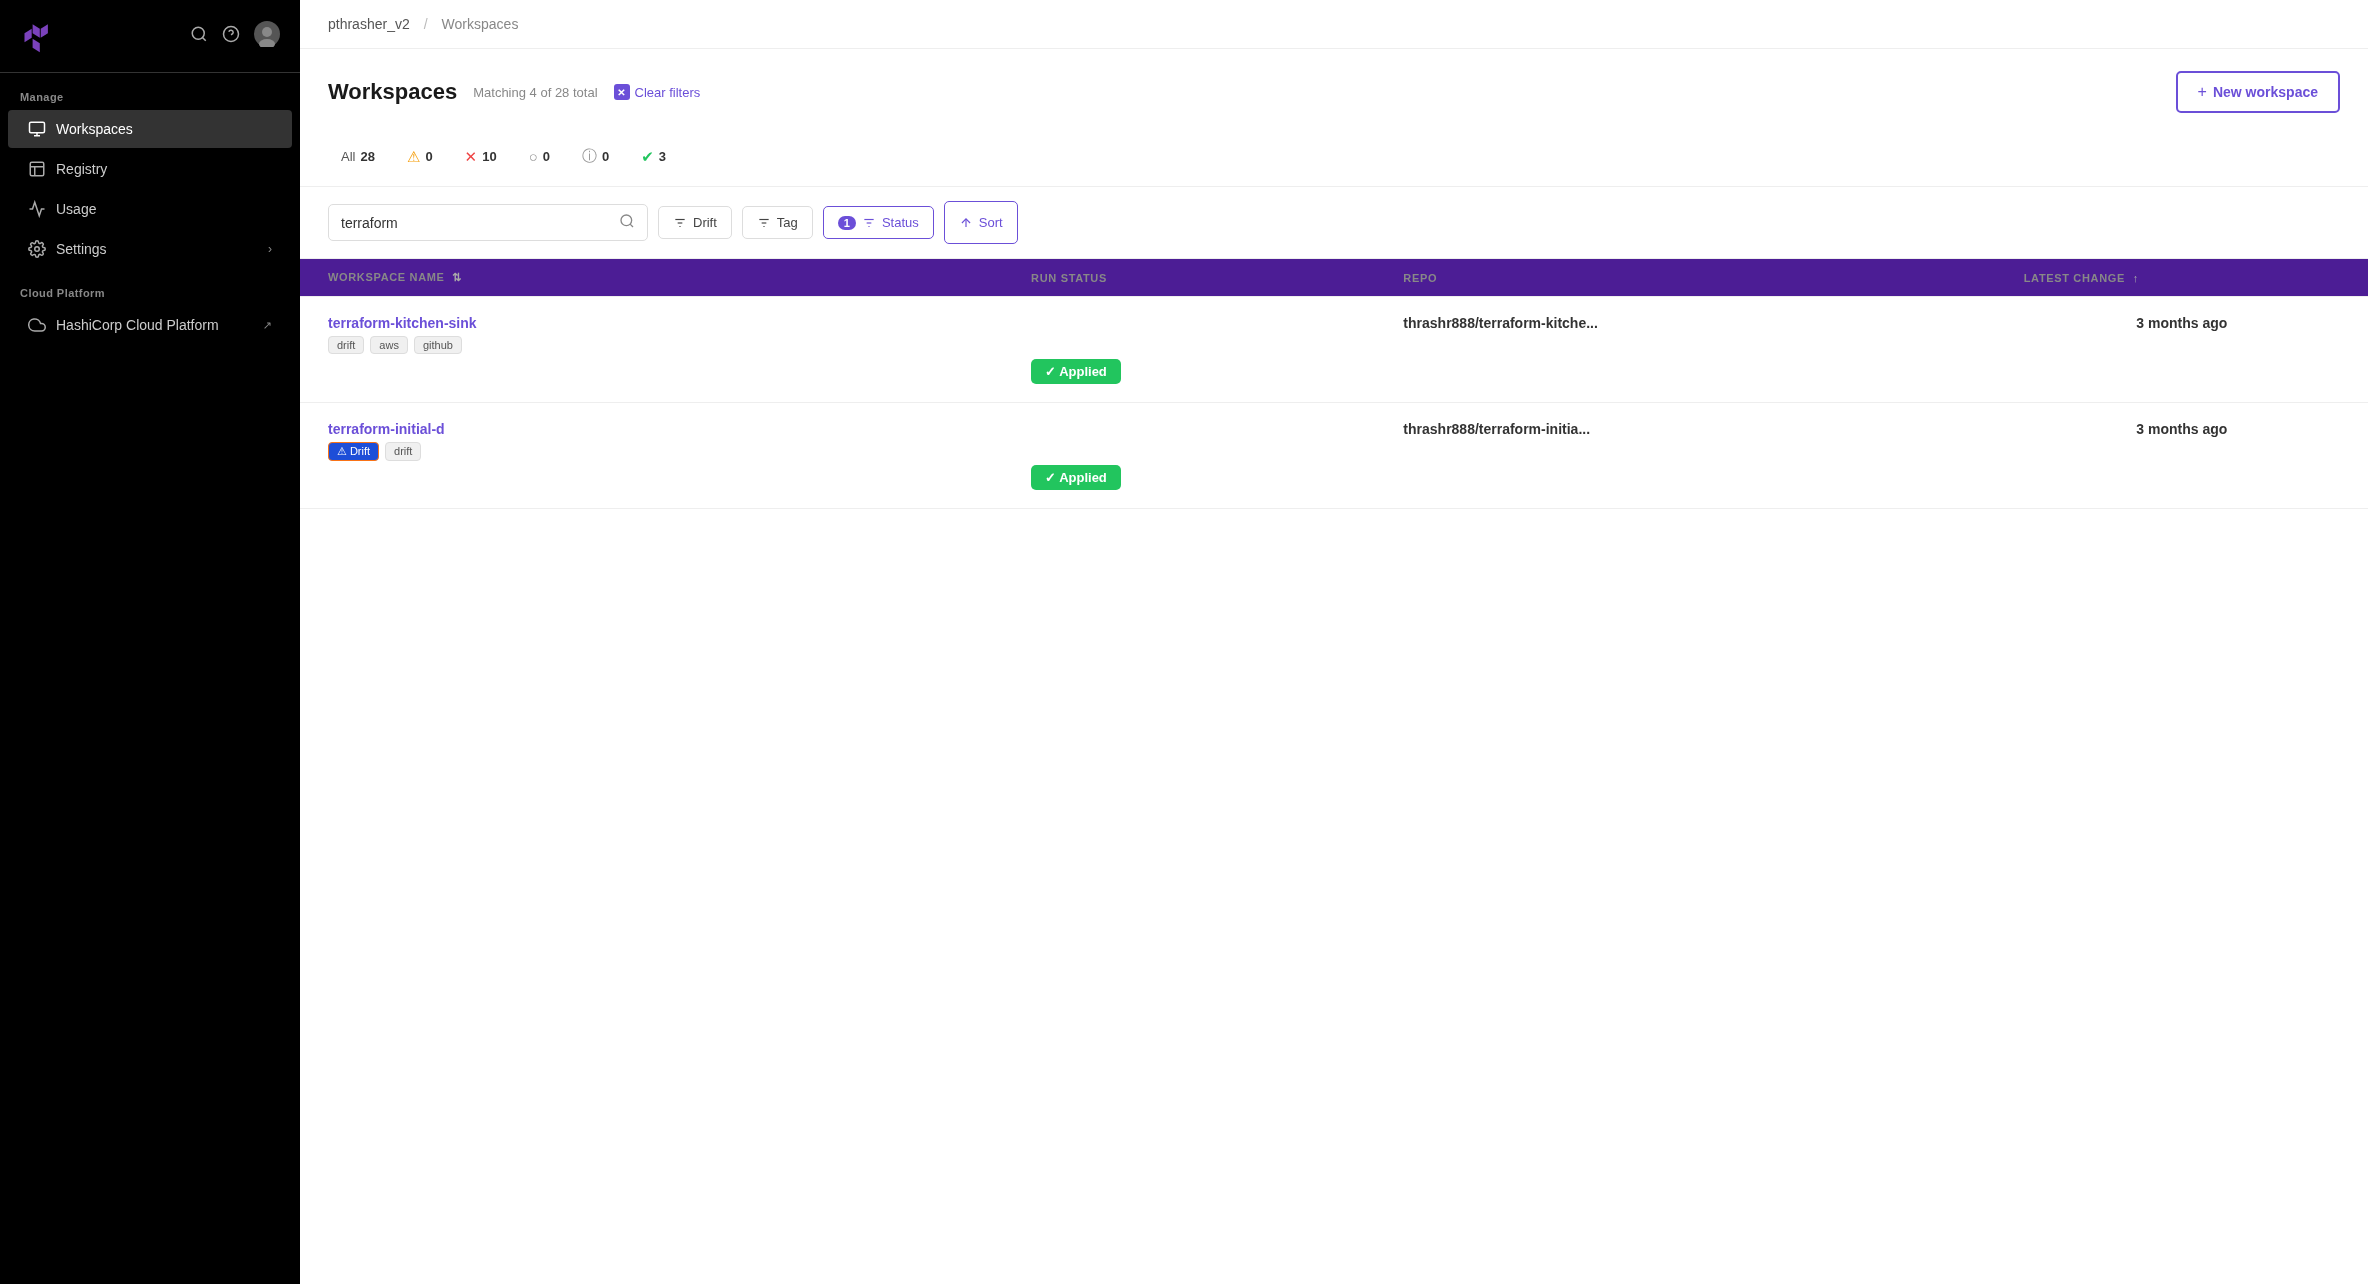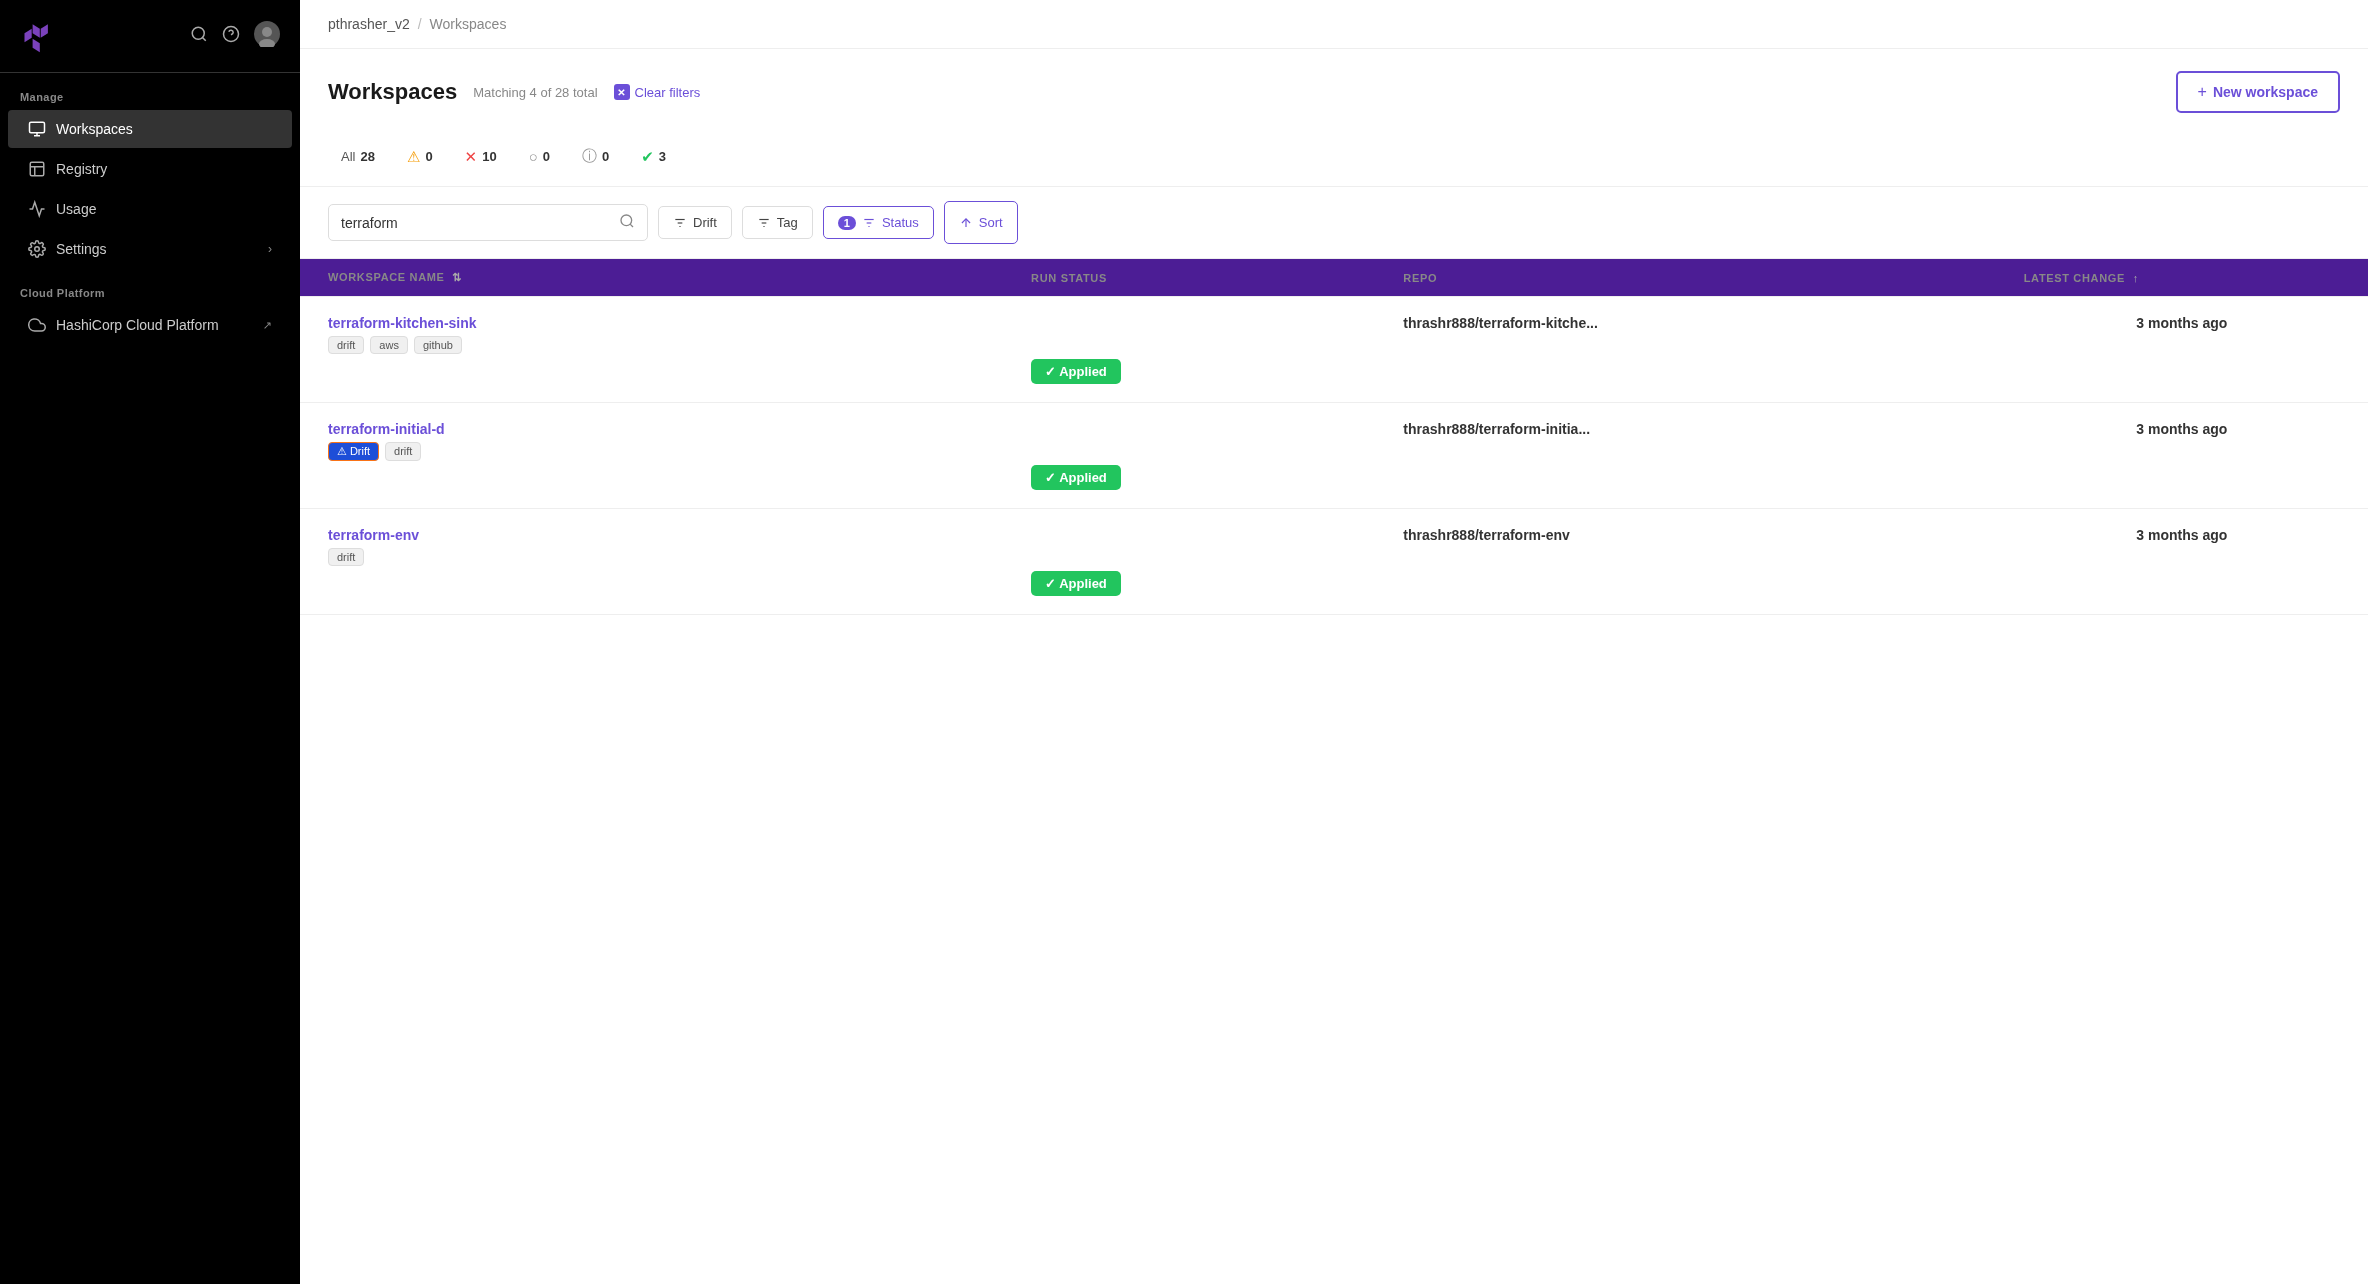--- a/index.html
+++ b/index.html
@@ -72,21 +72,21 @@
     }
 
     
     .breadcrumb {
       padding: 16px 28px;
       font-size: 14px;
       color: #888;
       border-bottom: 1px solid #eee;
       display: flex;
       align-items: flex-start;
-      gap: 8px;
+      gap: 14px;
     }
     .breadcrumb-link { color: #555; }
     .breadcrumb-sep { color: #bbb; }
     .breadcrumb-current { color: #888; }
 
     
     .page-header {
       display: flex;
       align-items: center;
       justify-content: space-between;
@@ -530,26 +530,15 @@
             <a href="#" class="ws-name-link">terraform-initial-d</a>
             <div class="tag-list">
               <span class="tag drift-tag">⚠ Drift</span>
               <span class="tag">drift</span>
             </div>
           </td>
           <td><span class="applied-badge">✓ Applied</span></td>
           <td class="repo-text">thrashr888/terraform-initia...</td>
           <td class="latest-change-text">3 months ago</td>
         </tr>
-        <tr>
-          <td>
-            <a href="#" class="ws-name-link">terraform-env</a>
-            <div class="tag-list">
-              <span class="tag">drift</span>
-            </div>
-          </td>
-          <td><span class="applied-badge">✓ Applied</span></td>
-          <td class="repo-text">thrashr888/terraform-env</td>
-          <td class="latest-change-text">3 months ago</td>
-        </tr>
       </tbody>
   </table>
 </div>
 
 </body></html>

